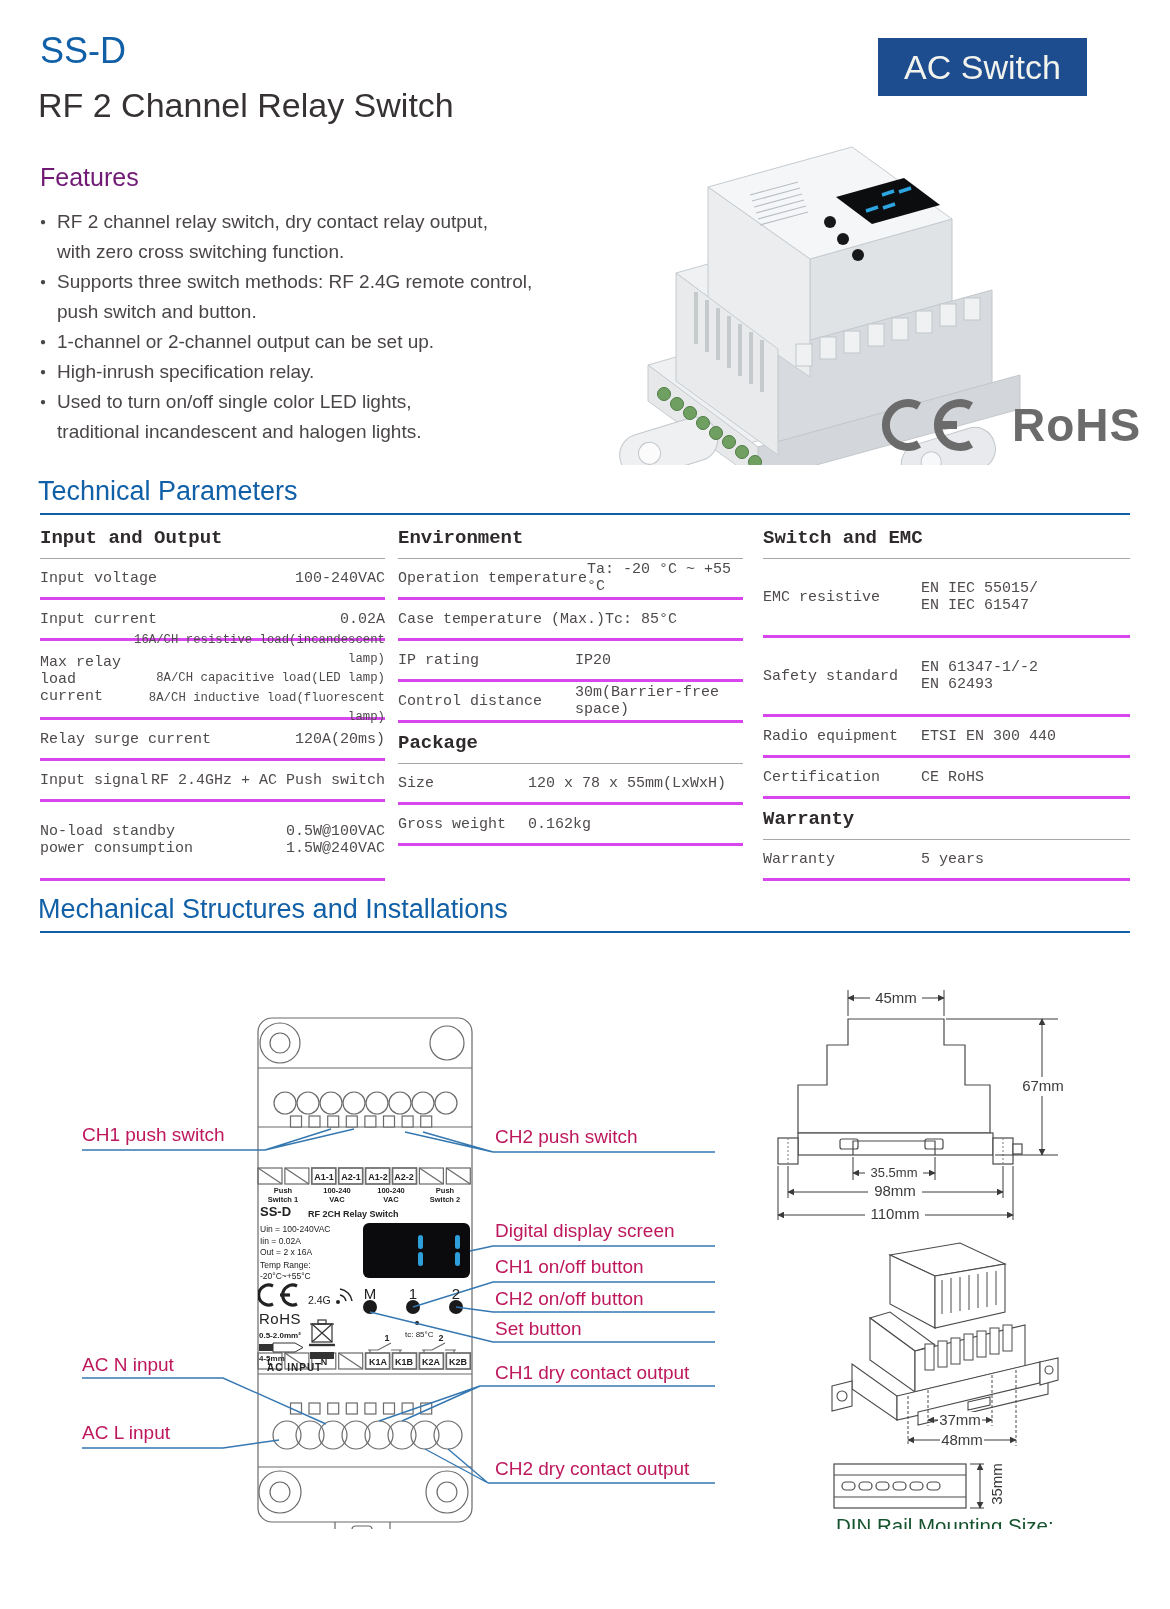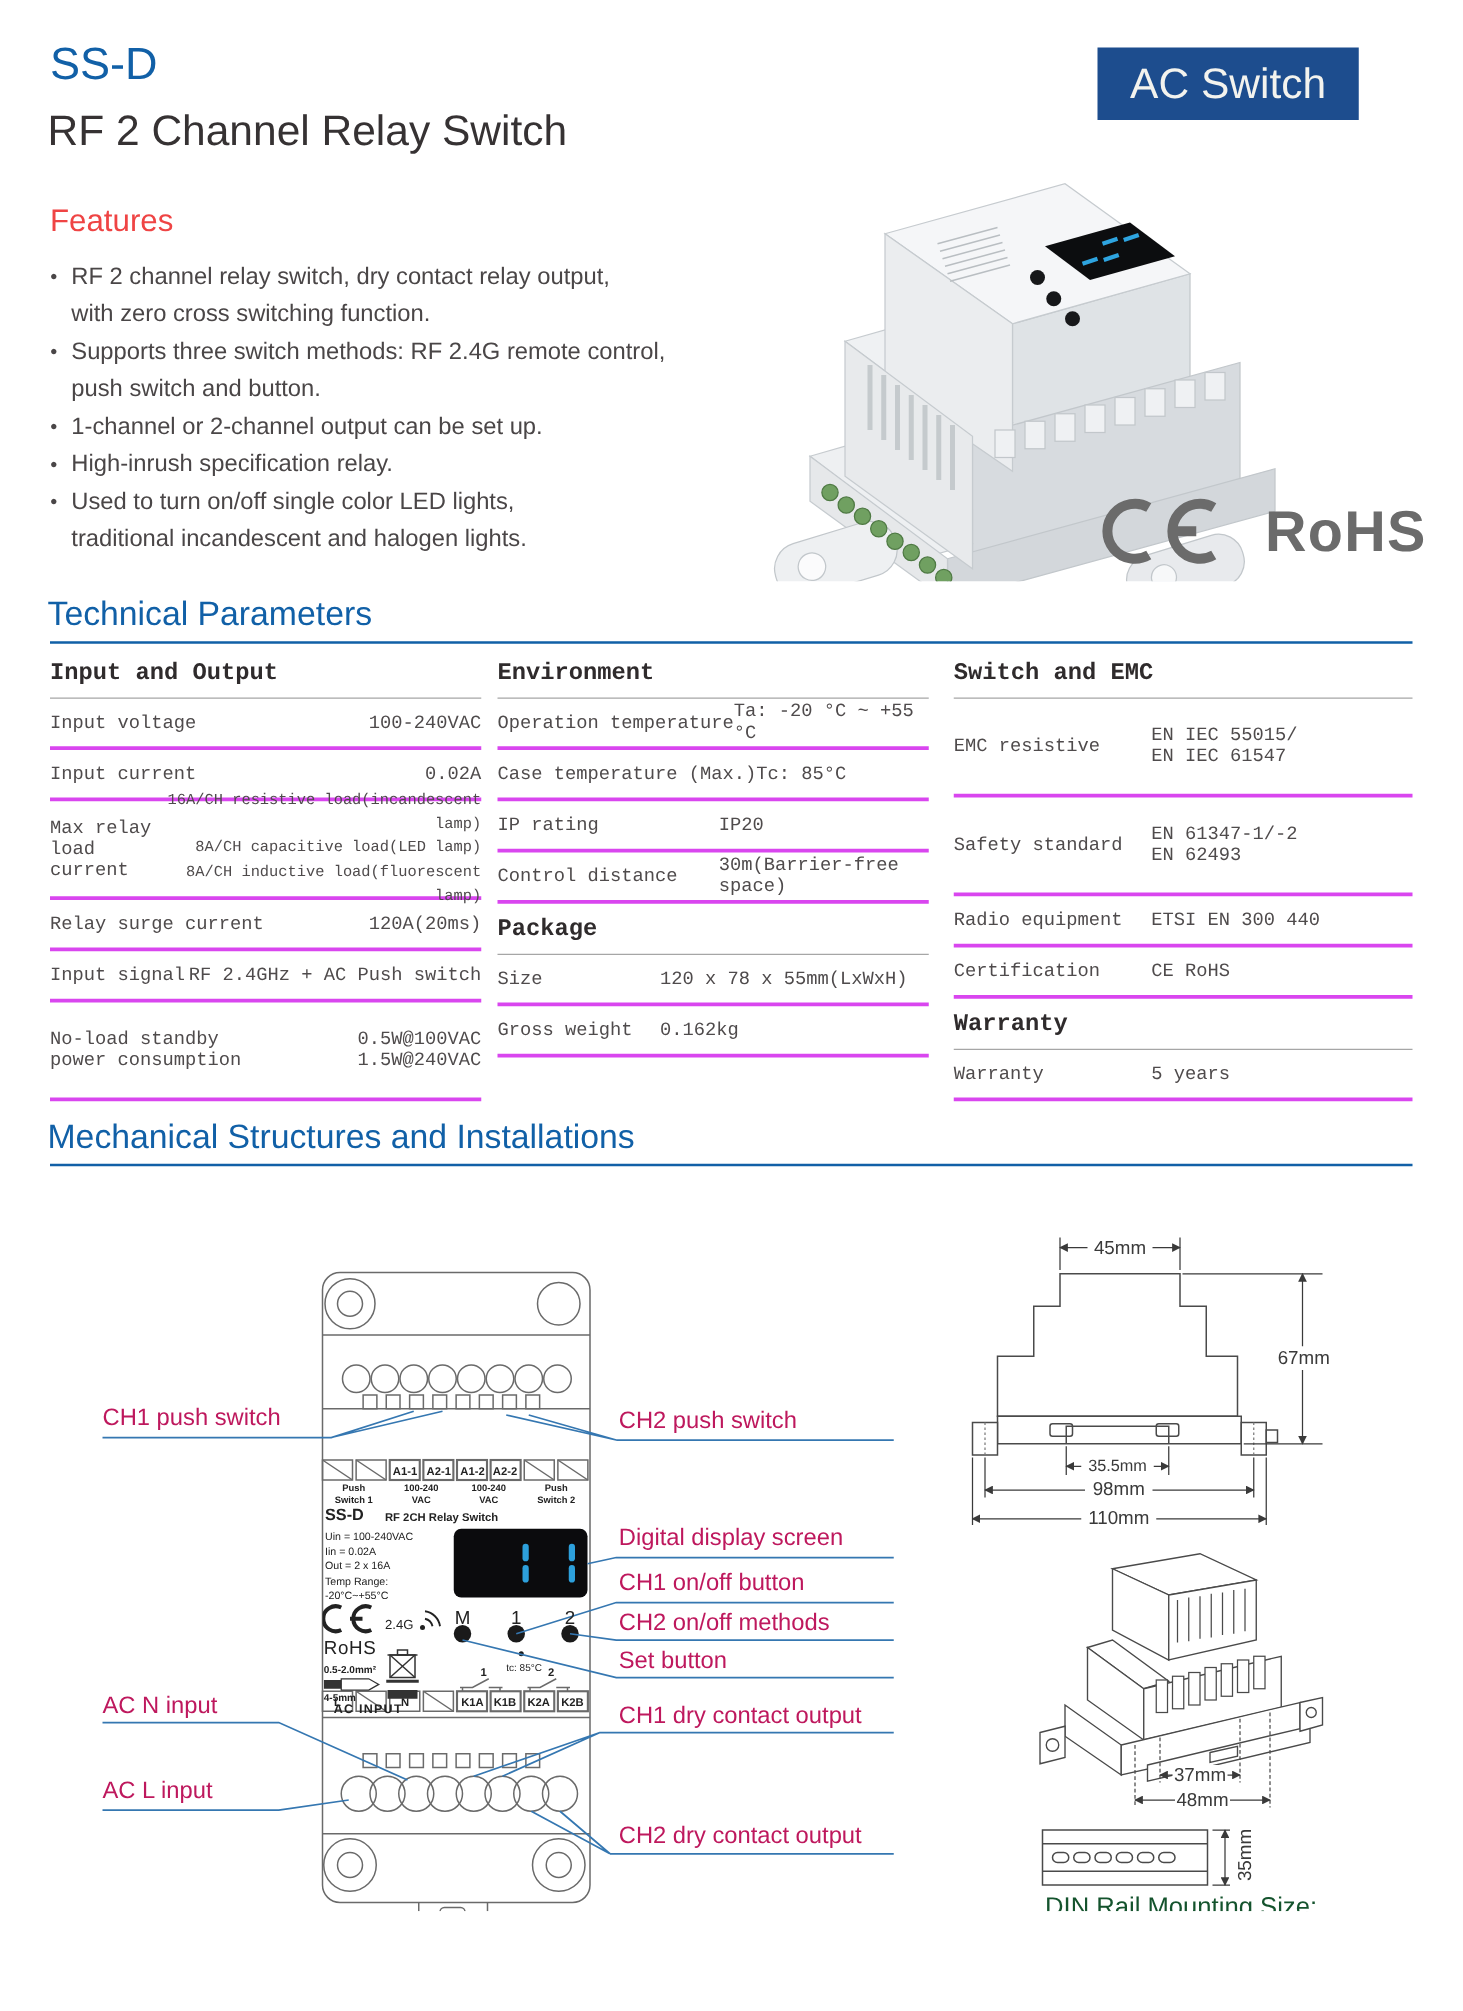--- a/index.html
+++ b/index.html
@@ -6,21 +6,21 @@
   .page{position:relative;width:1170px;height:1529px;background:#fff;overflow:hidden;
         font-family:"Liberation Sans",sans-serif;color:#4a4647;}
   .abs{position:absolute;}
   .pre{white-space:pre-line;}
   
   .model{left:40px;top:30px;font-size:36px;font-weight:500;color:#1160a7;}
   .ptitle{left:38px;top:86px;font-size:34px;font-weight:400;color:#363233;}
   .badge{left:878px;top:38px;width:209px;height:58px;background:#1d4d8e;color:#f3f3ee;
          display:flex;align-items:center;justify-content:center;font-size:34px;}
   
-  .sechead{font-size:25px;font-weight:500;color:#ef4444;}
+  .sechead{font-size:25px;font-weight:500;color:#701a75;}
   .feat{display:flex;gap:11px;font-size:19px;line-height:30px;color:#4a4647;}
   .feat .dot{font-size:10px;line-height:30px;}
   
   .bighead{font-size:27px;font-weight:500;color:#1160a7;}
   .bluerule{height:2px;background:#1160a7;}
   
   .tcol{position:absolute;top:518px;font-family:Liberation Mono, monospace;}
   .thead{height:40px;display:flex;align-items:center;font-size:19px;font-weight:700;
          color:#2f2b2c;border-bottom:1px solid #a6a6a6;}
   .trow{display:flex;align-items:center;justify-content:space-between;
@@ -430,21 +430,21 @@
     <div class="pov" style="left:250px;top:392px;width:24px;height:7px;background:#333"></div>
     <div class="pov" style="left:207px;top:402px;font-size:10px;font-weight:700;letter-spacing:1px">AC INPUT</div>
     <div class="pov" style="left:345px;top:370px;font-size:8px">tc: 85°C</div>
 
     <div class="mlabel" style="left:22px;top:164px">CH1 push switch</div>
     <div class="mlabel" style="left:22px;top:394px">AC N input</div>
     <div class="mlabel" style="left:22px;top:462px">AC L input</div>
     <div class="mlabel" style="left:435px;top:166px">CH2 push switch</div>
     <div class="mlabel" style="left:435px;top:260px">Digital display screen</div>
     <div class="mlabel" style="left:435px;top:296px">CH1 on/off button</div>
-    <div class="mlabel" style="left:435px;top:328px">CH2 on/off methods</div>
+    <div class="mlabel" style="left:435px;top:328px">CH2 on/off button</div>
     <div class="mlabel" style="left:435px;top:358px">Set button</div>
     <div class="mlabel" style="left:435px;top:402px">CH1 dry contact output</div>
     <div class="mlabel" style="left:435px;top:498px">CH2 dry contact output</div>
   </div>
 
   <svg class="abs" style="left:770px;top:950px" width="390" height="290" viewBox="0 0 390 290">
     <defs>
       <marker id="arrA" viewBox="0 0 10 10" refX="9" refY="5" markerWidth="7" markerHeight="7" orient="auto-start-reverse">
         <path d="M0,0 L10,5 L0,10 z" fill="#3a3a3a"></path>
       </marker>

